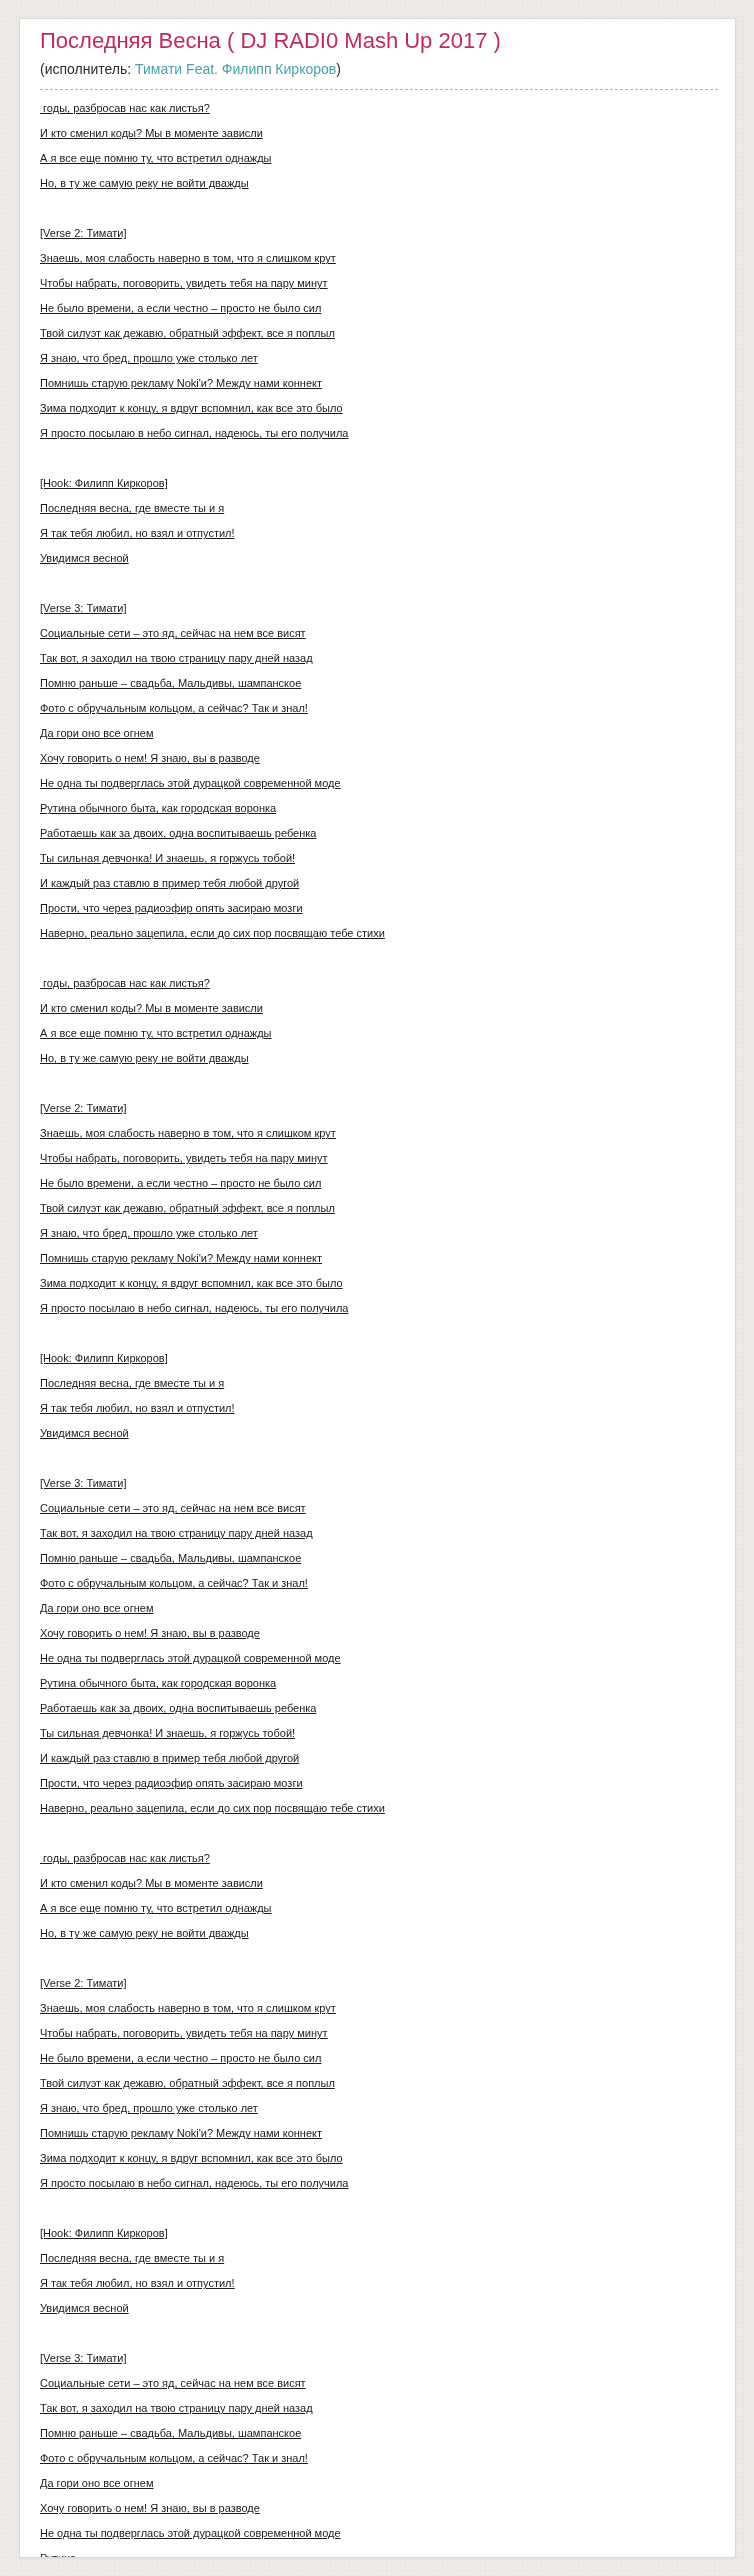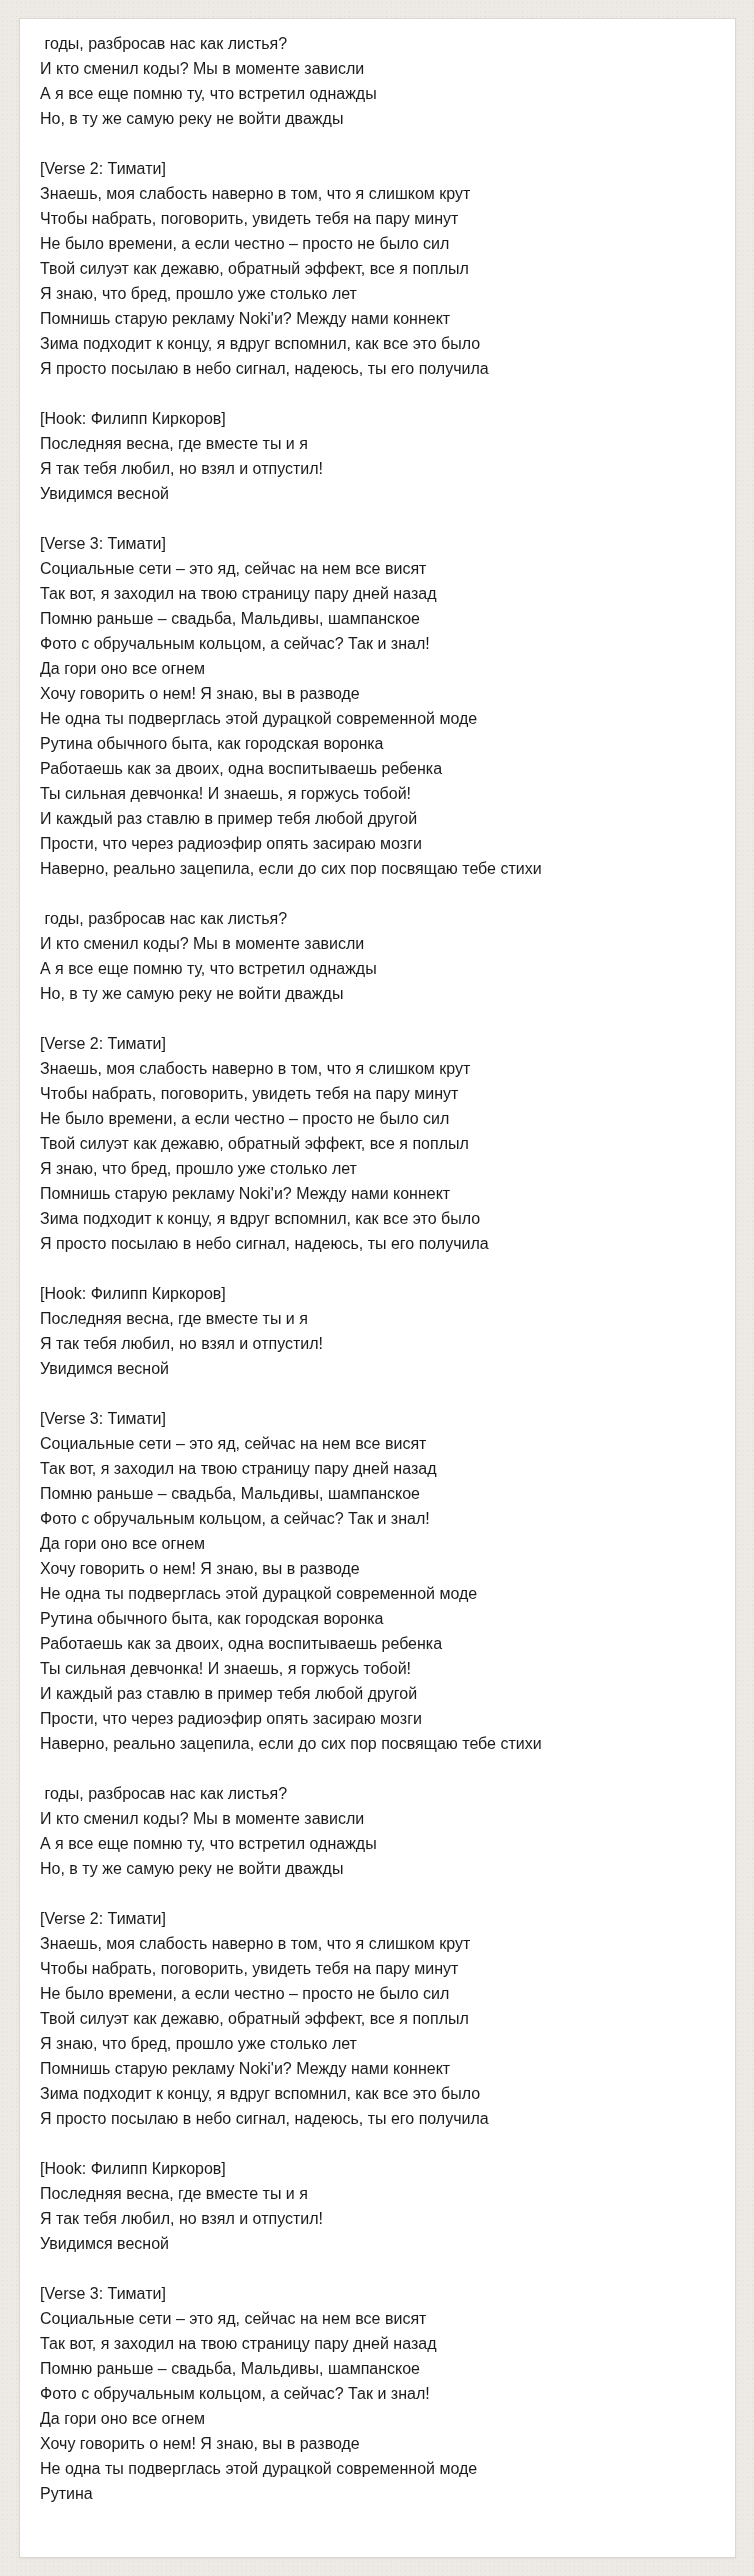--- a/index.html
+++ b/index.html
@@ -44,38 +44,43 @@
     line-height: 17px;
     color: #2b2b2b;
   }
   .artist-link {
     color: #4ba0ac;
     text-decoration: none;
     cursor: pointer;
   }
   .lyrics {
     padding-top: 6.6px;
-    font-size: 16px;
+    font-size: 11px;
     line-height: 25px;
     color: #1b1b1b;
+    text-decoration: underline;
   }
   .stanza {
     margin: 0 0 25px 0;
   }
   .stanza:last-child {
     margin-bottom: 0;
   }
   .line {
     white-space: pre-wrap;
   }
 </style>
 </head>
 <body>
 
 <div class="card">
+  <div class="song-header">
+    <h1 class="song-title">Последняя Весна ( DJ RADI0 Mash Up 2017 )</h1>
+    <div class="artist-line"><span>(исполнитель: </span><a class="artist-link">Тимати Feat. Филипп Киркоров</a><span>)</span></div>
+  </div>
   <div class="lyrics">
       <div class="stanza">
         <div class="line"> годы, разбросав нас как листья?</div>
         <div class="line">И кто сменил коды? Мы в моменте зависли</div>
         <div class="line">А я все еще помню ту, что встретил однажды</div>
         <div class="line">Но, в ту же самую реку не войти дважды</div>
       </div>
       <div class="stanza">
         <div class="line">[Verse 2: Тимати]</div>
         <div class="line">Знаешь, моя слабость наверно в том, что я слишком крут</div>

